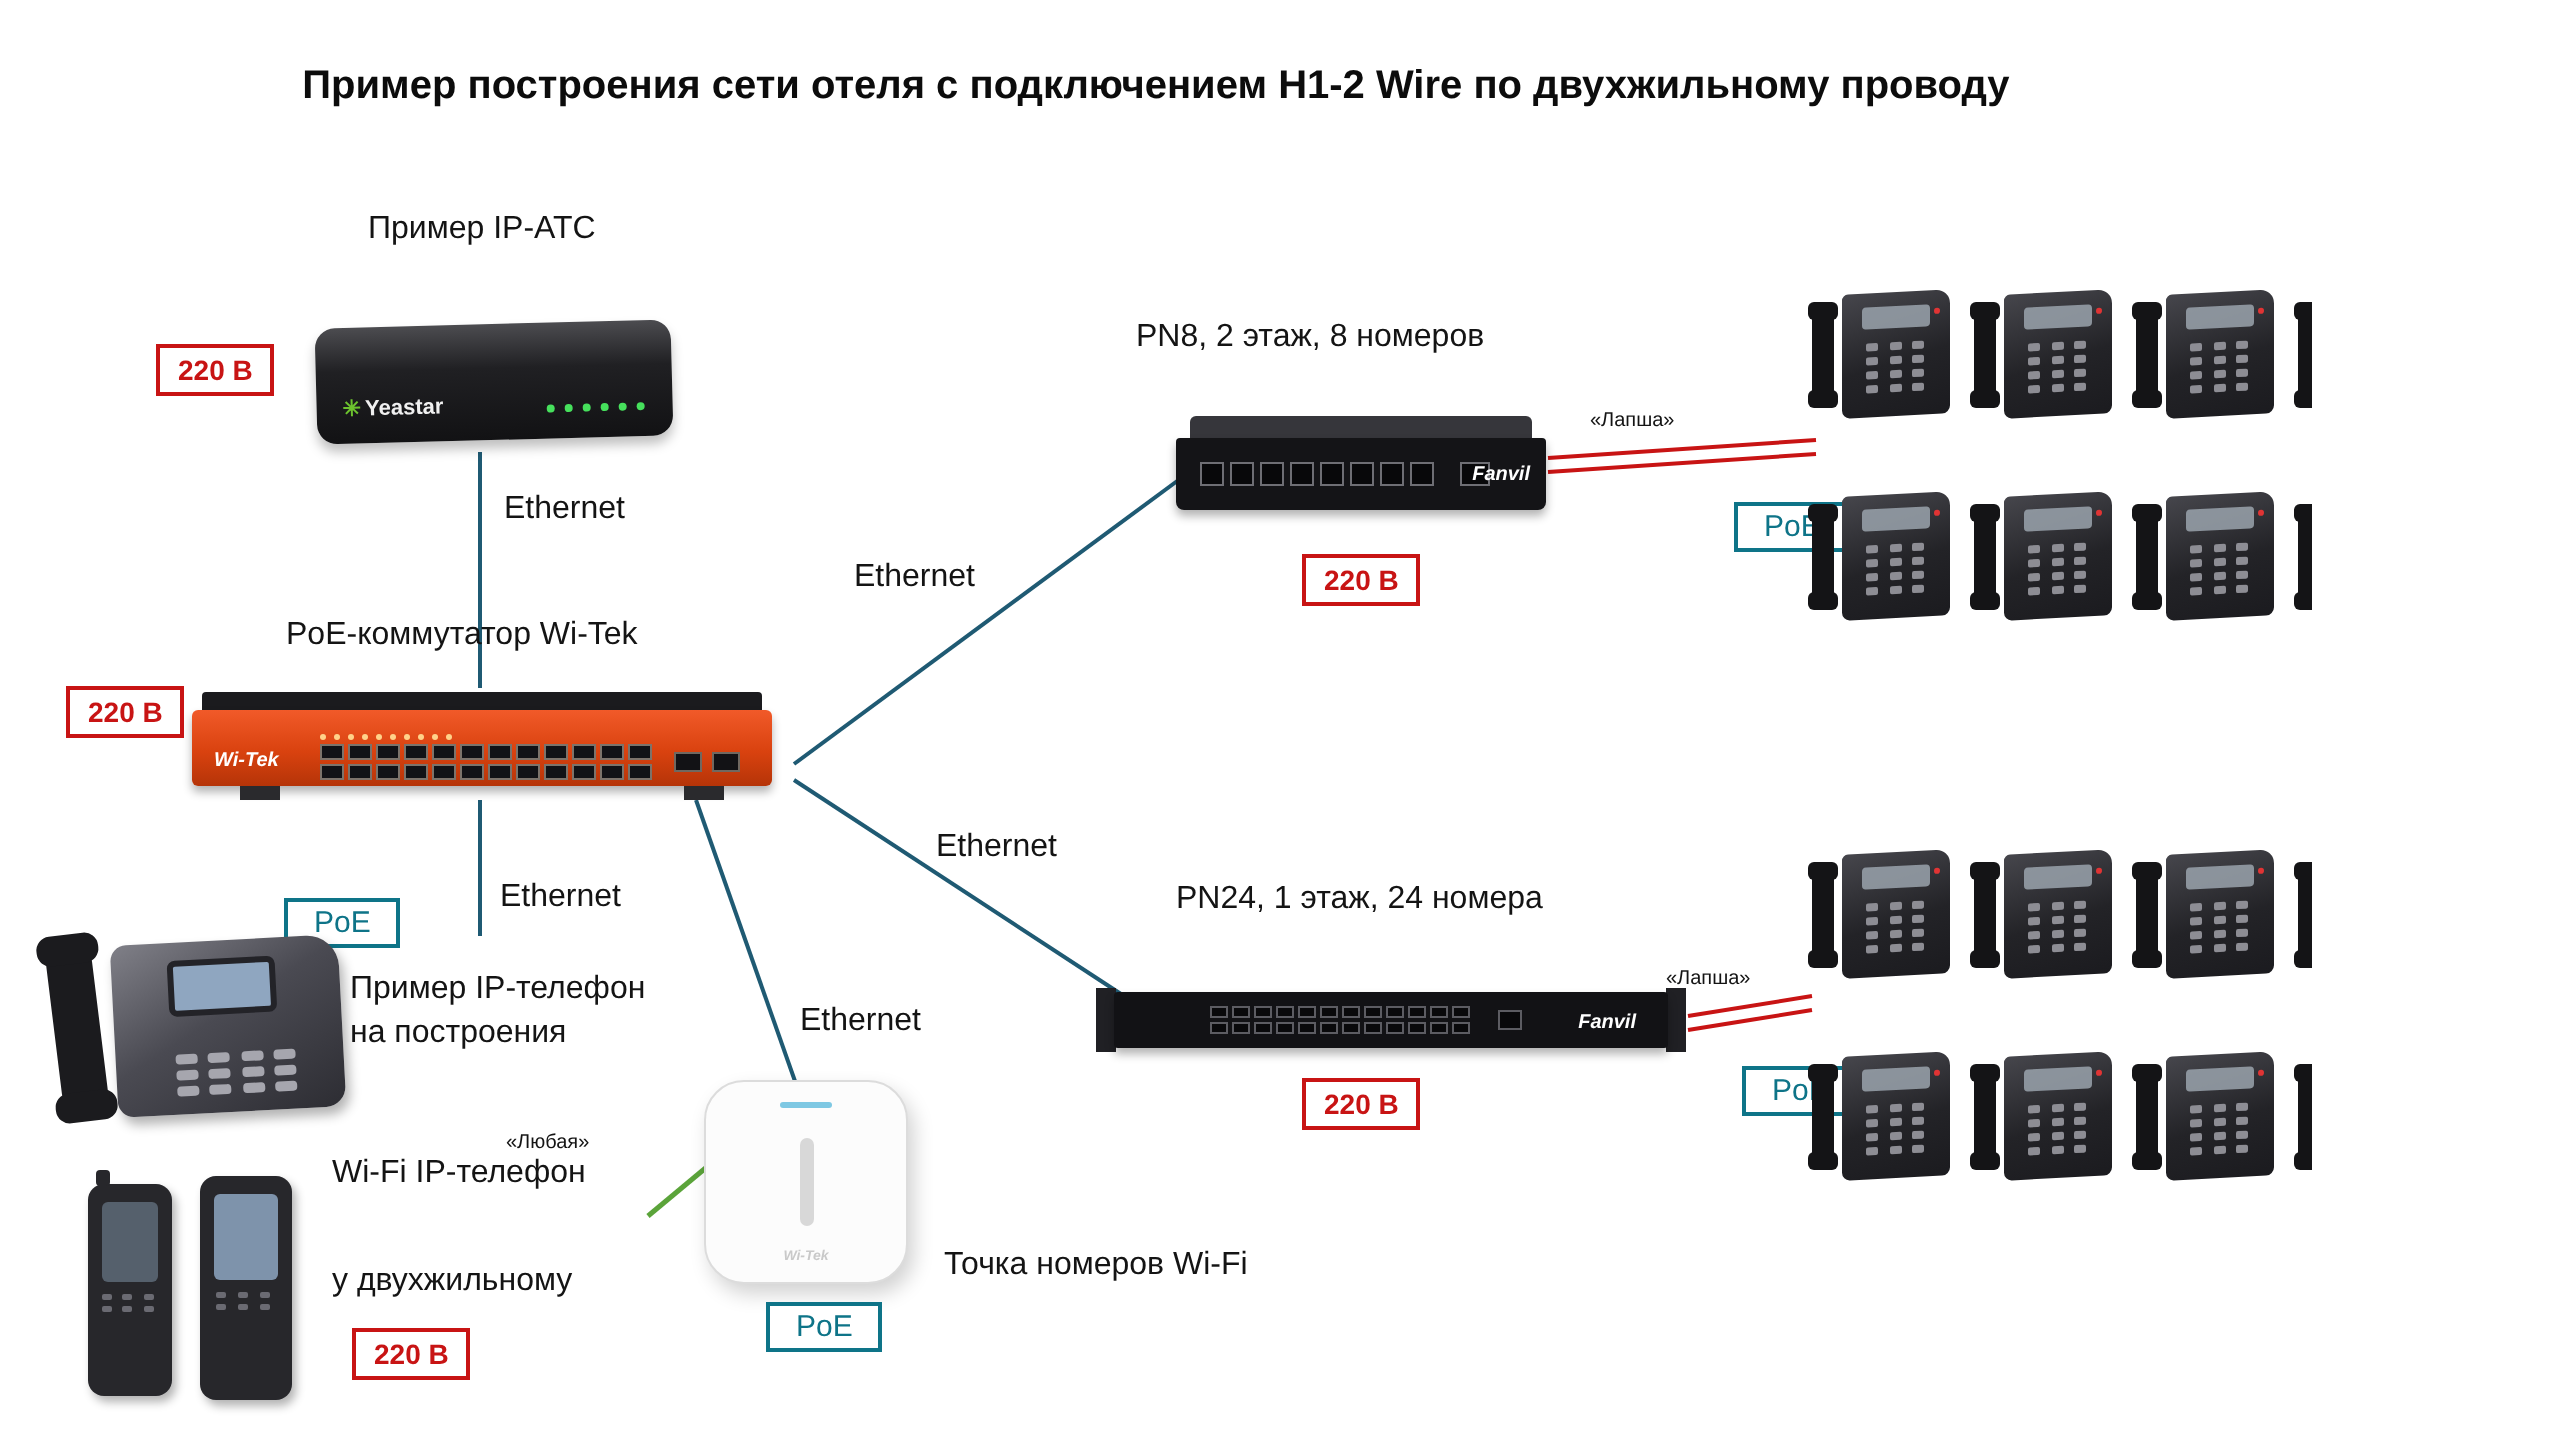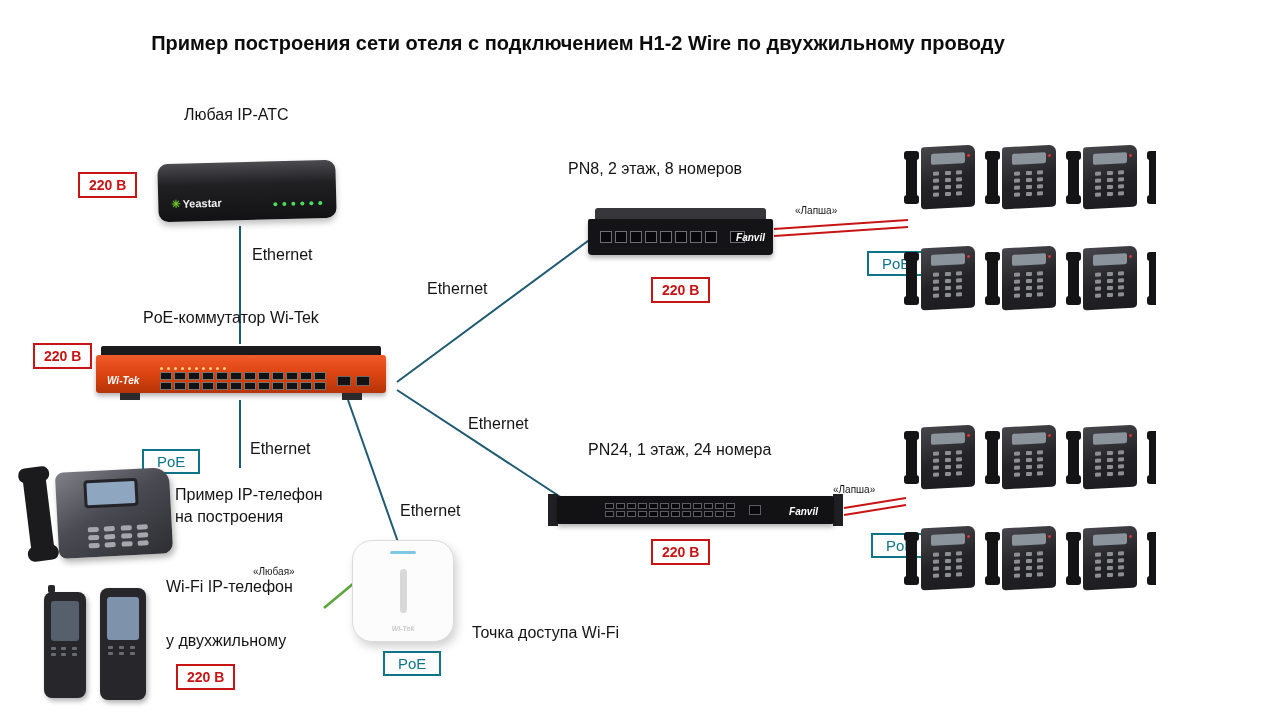--- a/index.html
+++ b/index.html
@@ -135,21 +135,21 @@
       <line x1="348" y1="400" x2="398" y2="542" stroke="#1f5a73" stroke-width="2"></line>
       <line x1="774" y1="229" x2="908" y2="220" stroke="#c81414" stroke-width="2"></line>
       <line x1="774" y1="236" x2="908" y2="227" stroke="#c81414" stroke-width="2"></line>
       <line x1="844" y1="508" x2="906" y2="498" stroke="#c81414" stroke-width="2"></line>
       <line x1="844" y1="515" x2="906" y2="505" stroke="#c81414" stroke-width="2"></line>
       <line x1="324" y1="608" x2="360" y2="578" stroke="#5ba43a" stroke-width="2.5"></line>
     </svg>
 
   <div class="title">Пример построения сети отеля с подключением H1-2 Wire по двухжильному проводу</div>
 
-  <div class="lbl" style="left:184px;top:106px">Любая IP-АТС</div>
+  <div class="lbl" style="left:184px;top:106px">Пример IP-АТС</div>
   <div class="b220" style="left:78px;top:172px">220 В</div>
   <div class="pbx">
     <div class="logo"><span class="ast">✳</span><span>Yeastar</span></div>
     <div class="leds">
         <i></i>
         <i></i>
         <i></i>
         <i></i>
         <i></i>
         <i></i>
@@ -326,21 +326,21 @@
   <div class="lbl" style="left:166px;top:578px">Wi-Fi IP-телефон</div>
   <div class="lbl" style="left:166px;top:632px">у двухжильному</div>
   <div class="b220" style="left:176px;top:664px">220 В</div>
 
   <div class="lbl small" style="left:253px;top:566px">«Любая»</div>
   <div class="ap">
     <div class="led"></div>
     <div class="slot"></div>
     <div class="brand">Wi-Tek</div>
   </div>
-  <div class="lbl" style="left:472px;top:624px">Точка доступа Wi-Fi</div>
+  <div class="lbl" style="left:472px;top:624px">Точка номеров Wi-Fi</div>
   <div class="bpoe" style="left:383px;top:651px">PoE</div>
 
   <div id="phone-layer">
       <div class="sphone" style="left: 906px; top: 146px;">
         <div class="sp-handset"></div>
         <div class="sp-body">
           <div class="sp-screen"></div>
           <div class="sp-keys">
             <i></i>
             <i></i>

